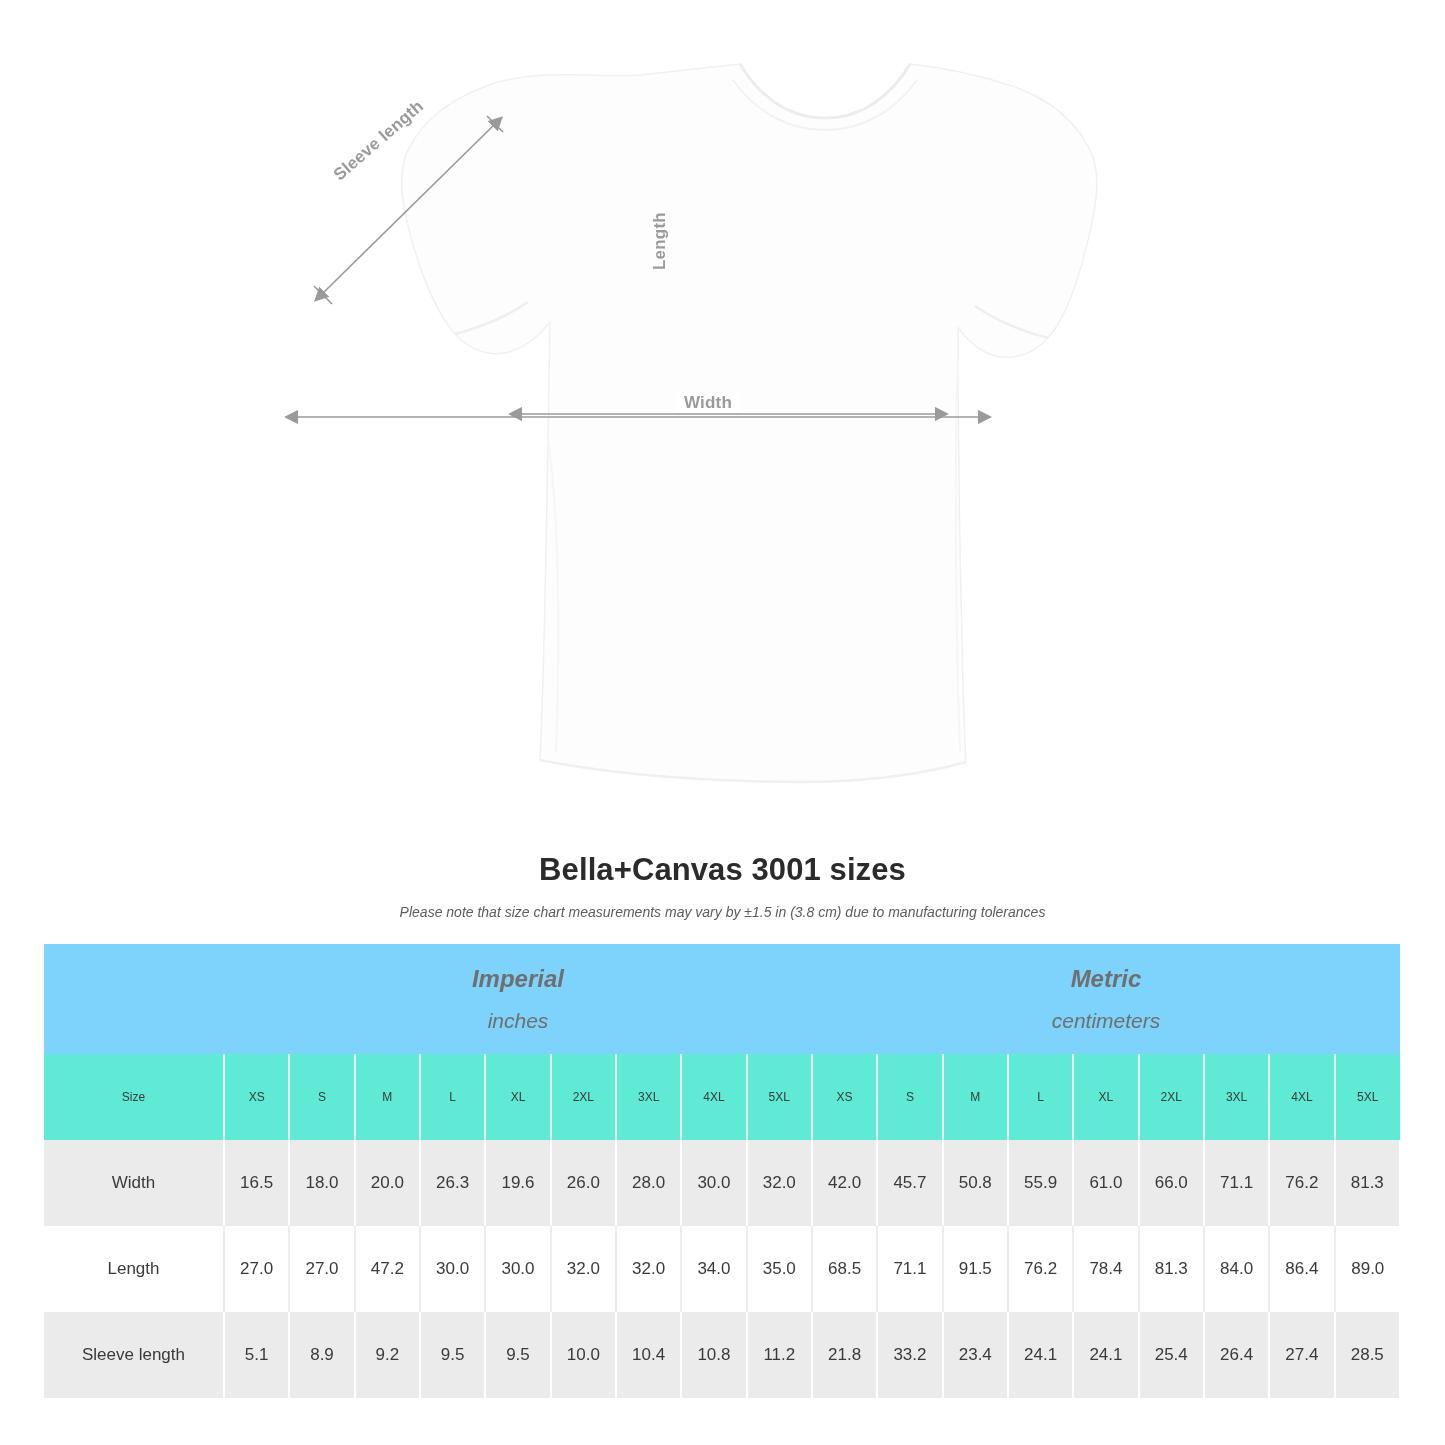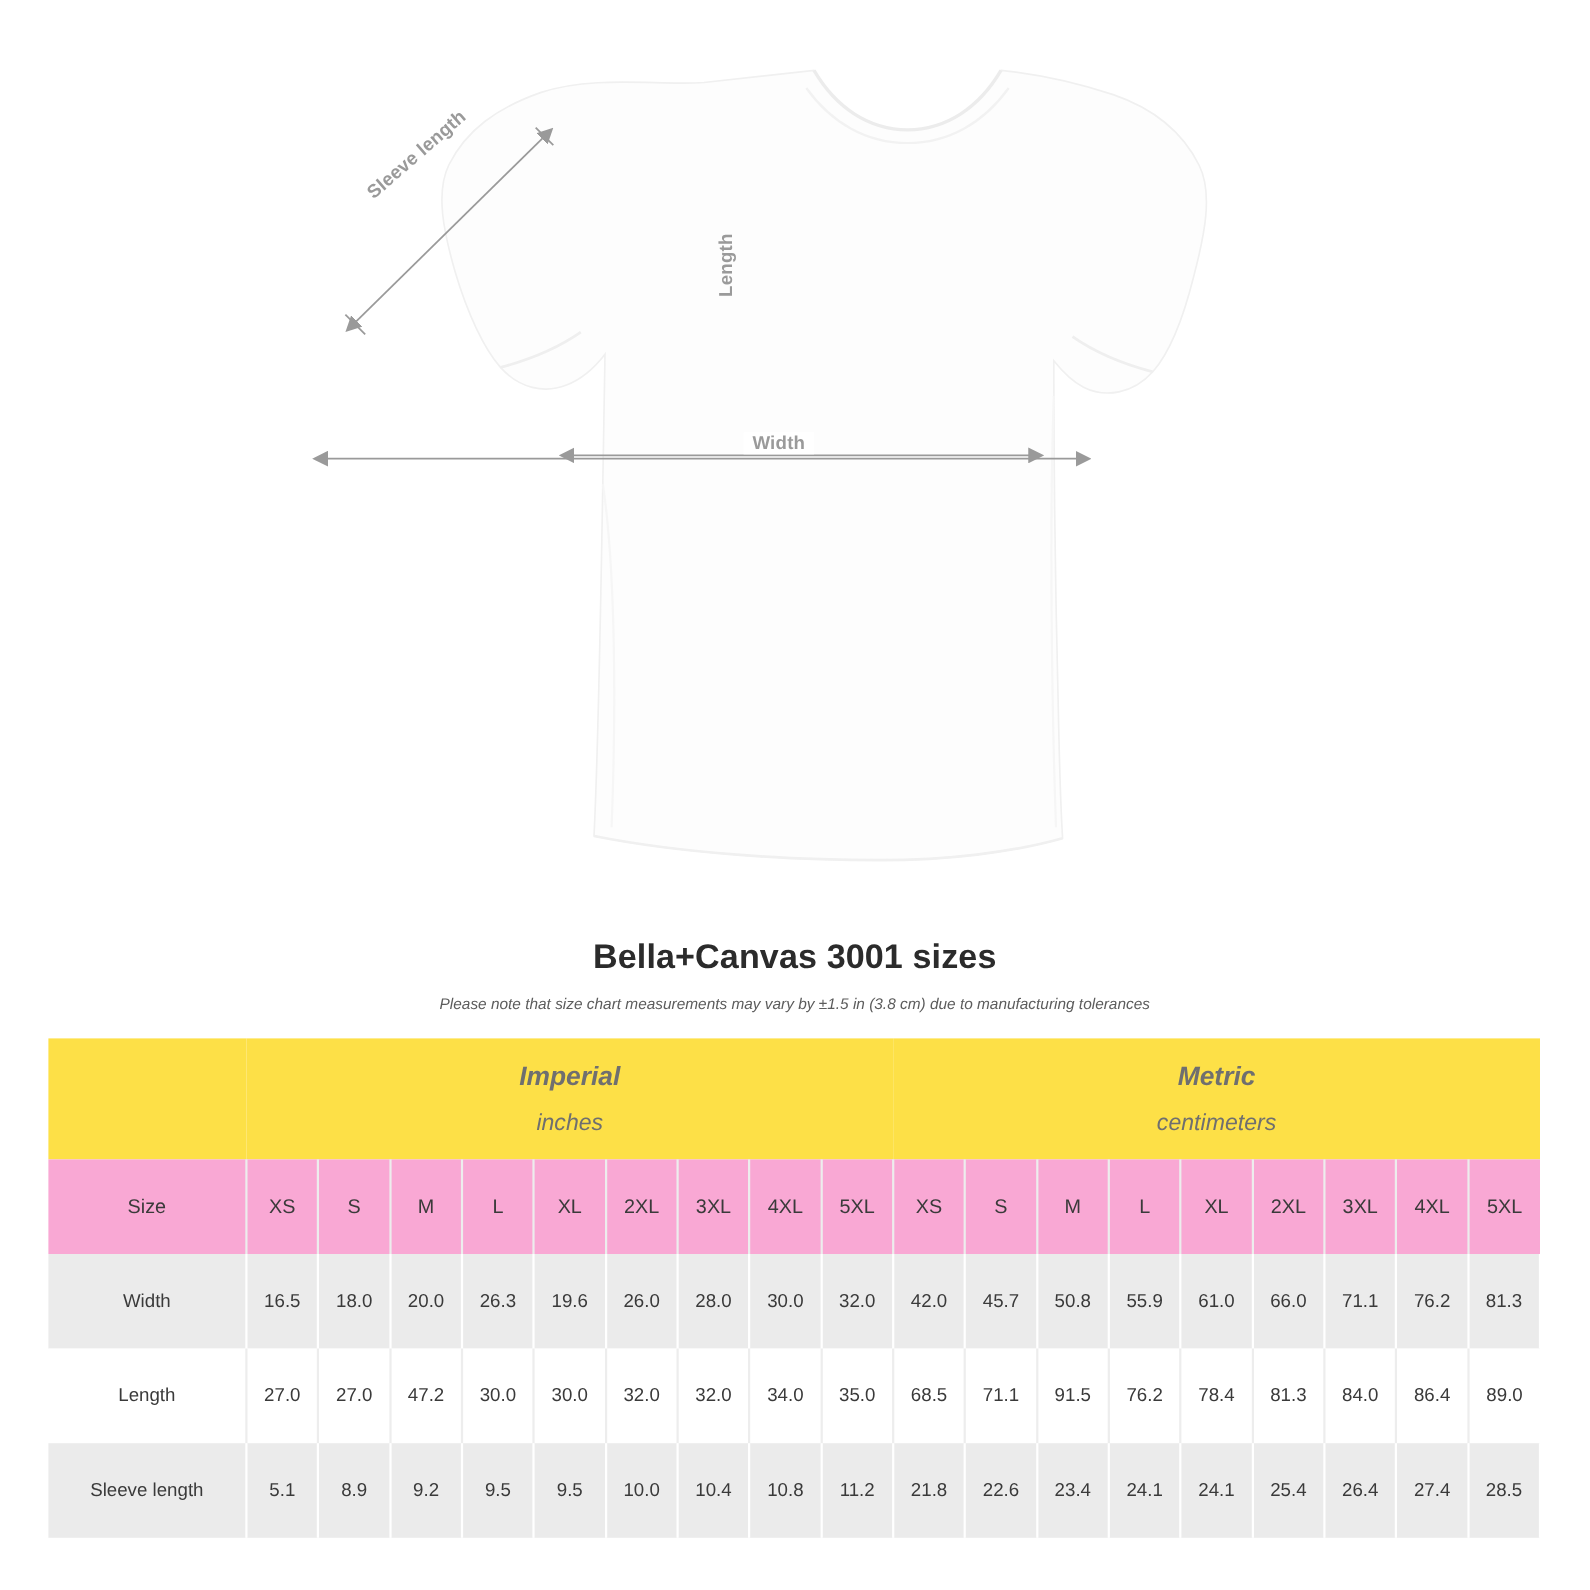--- a/index.html
+++ b/index.html
@@ -87,40 +87,40 @@
     width: 100%;
     table-layout: fixed;
   }
   table.size-table td,
   table.size-table th {
     text-align: center;
     vertical-align: middle;
     font-weight: normal;
   }
   .unit-row td {
-    background: #fde047;
+    background: #7dd3fc;
     height: 110px;
     padding: 0;
   }
   .unit-name {
     font-size: 24px;
     font-style: italic;
     font-weight: bold;
     color: #6f6f6f;
   }
   .unit-sub {
     font-size: 21px;
     font-style: italic;
     color: #6f6f6f;
     margin-top: 16px;
   }
   .hdr-row td {
-    background: #f9a8d4;
+    background: #5eead4;
     height: 84px;
-    font-size: 18px;
+    font-size: 12px;
     font-weight: bold;
     color: #3a3a3a;
     border-right: 2px solid #ededed;
   }
   .hdr-row td:last-child { border-right: none; }
   .row-label {
     font-size: 17px;
     font-weight: bold;
     color: #3a3a3a;
   }
@@ -324,21 +324,21 @@
           <td>5.1</td>
           <td>8.9</td>
           <td>9.2</td>
           <td>9.5</td>
           <td>9.5</td>
           <td>10.0</td>
           <td>10.4</td>
           <td>10.8</td>
           <td>11.2</td>
           <td>21.8</td>
-          <td>22.6</td>
+          <td>33.2</td>
           <td>23.4</td>
           <td>24.1</td>
           <td>24.1</td>
           <td>25.4</td>
           <td>26.4</td>
           <td>27.4</td>
           <td>28.5</td>
         </tr>
       </tbody>
     </table>

